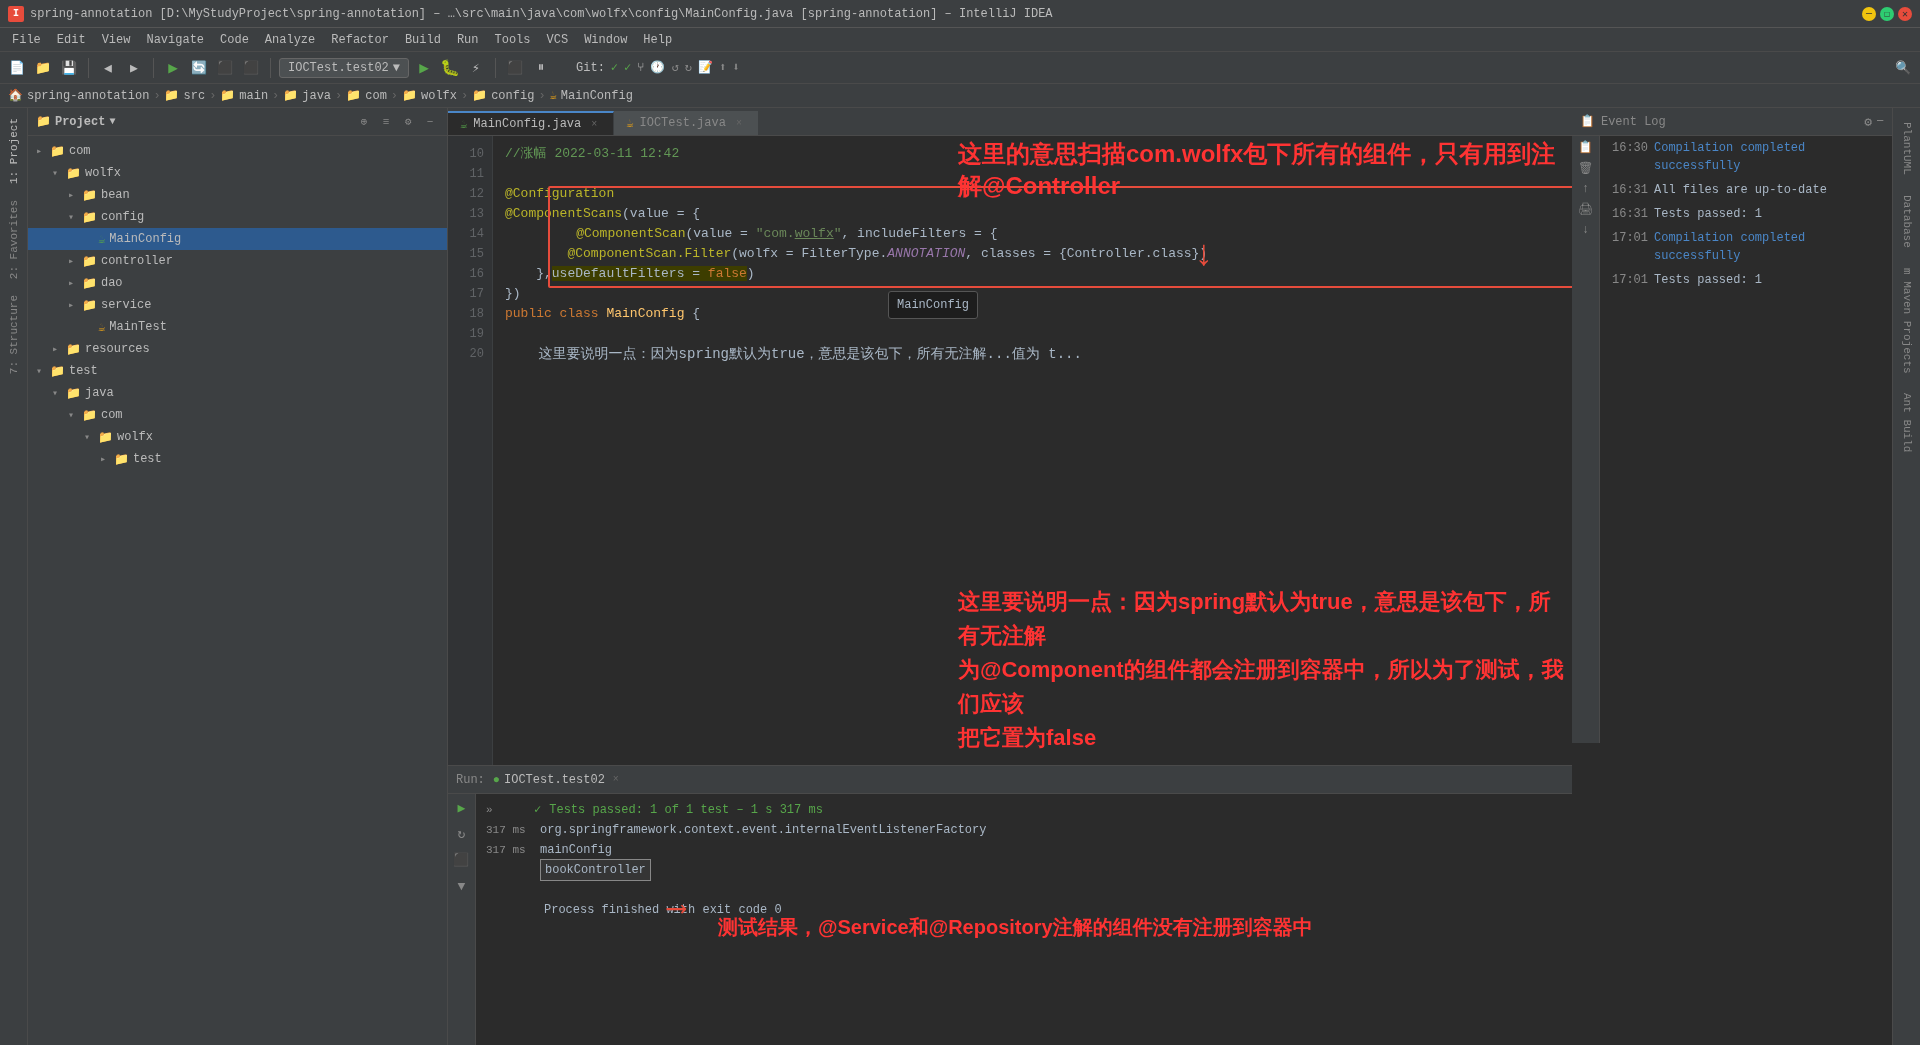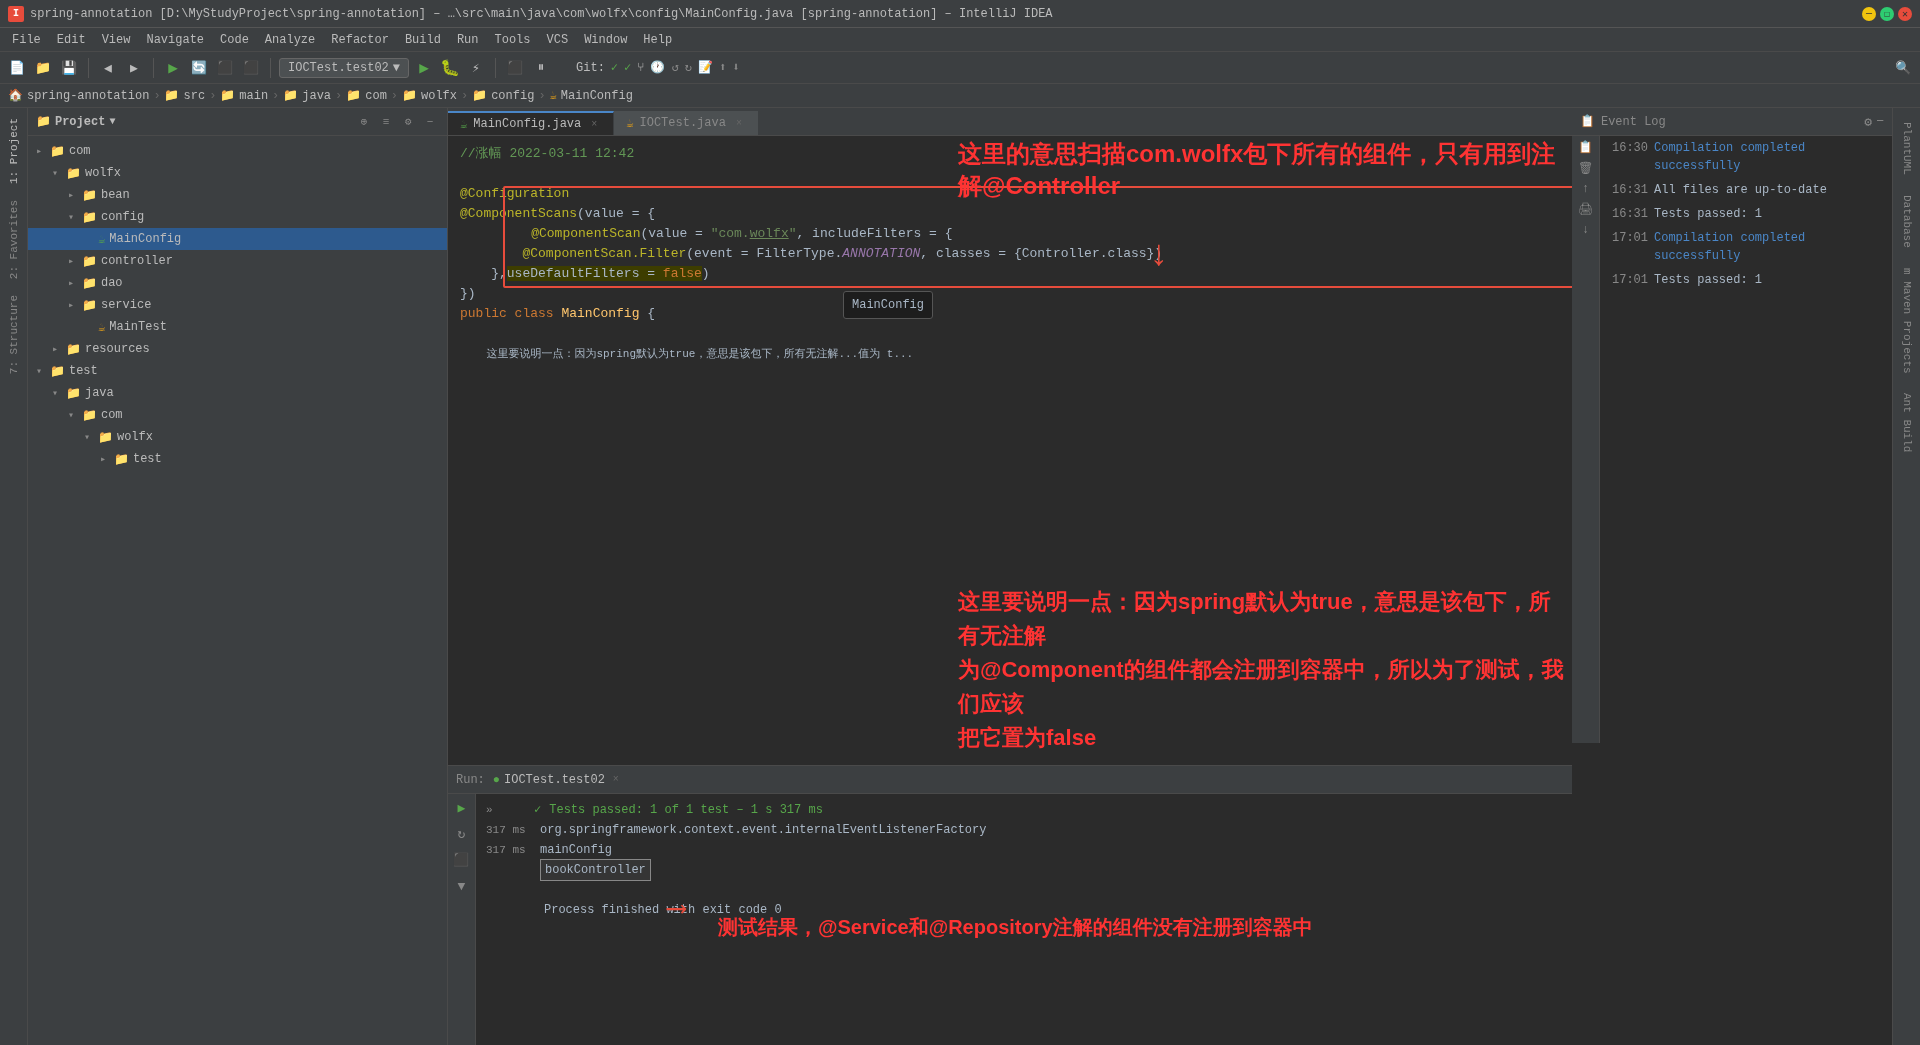--- a/index.html
+++ b/index.html
@@ -617,32 +617,45 @@
         </div>
         <div class="editor-tab">
           <span style="color:#e8a217">☕</span>
           <span>IOCTest.java</span>
           <span class="tab-close">×</span>
         </div>
       </div>
 
       <div class="code-editor">
         <div class="code-lines">
+          <div class="line-numbers">
+            <div class="line-number">10</div>
+            <div class="line-number">11</div>
+            <div class="line-number">12</div>
+            <div class="line-number">13</div>
+            <div class="line-number">14</div>
+            <div class="line-number">15</div>
+            <div class="line-number">16</div>
+            <div class="line-number">17</div>
+            <div class="line-number">18</div>
+            <div class="line-number">19</div>
+            <div class="line-number">20</div>
+          </div>
           <div class="code-content">
             <div class="code-line"><span class="cmt">//涨幅 2022-03-11 12:42</span></div>
             <div class="code-line">&nbsp;</div>
             <div class="code-line"><span class="ann">@Configuration</span></div>
             <div class="code-line"><span class="ann">@ComponentScans</span><span class="var">(value = {</span></div>
             <div class="code-line"><span style="margin-left:40px"></span>&nbsp;&nbsp;&nbsp;&nbsp;<span class="ann">@ComponentScan</span><span class="var">(value = </span><span class="str">"com.<span style="text-decoration:underline">wolfx</span>"</span><span class="var">, includeFilters = {</span></div>
-            <div class="code-line">&nbsp;&nbsp;&nbsp;&nbsp;&nbsp;&nbsp;&nbsp;&nbsp;<span class="ann">@ComponentScan.Filter</span><span class="var">(event = FilterType.</span><span style="color:#9876aa;font-style:italic">ANNOTATION</span><span class="var">, classes = {Controller.class})</span></div>
+            <div class="code-line">&nbsp;&nbsp;&nbsp;&nbsp;&nbsp;&nbsp;&nbsp;&nbsp;<span class="ann">@ComponentScan.Filter</span><span class="var">(wolfx = FilterType.</span><span style="color:#9876aa;font-style:italic">ANNOTATION</span><span class="var">, classes = {Controller.class})</span></div>
             <div class="code-line">&nbsp;&nbsp;&nbsp;&nbsp;},<span style="background:#3d3d00">useDefaultFilters = <span class="kw">false</span></span>)</div>
             <div class="code-line">})</div>
             <div class="code-line"><span class="kw">public class </span><span class="cls">MainConfig</span><span class="var"> {</span></div>
             <div class="code-line">&nbsp;</div>
-            <div class="code-line" style="color:#a9b7c6; font-size:11px">&nbsp;&nbsp;&nbsp;&nbsp;这里要说明一点：因为spring默认为true，意思是该包下，所有无注解...值为 t...</div>
+            <div class="code-line" style="color:#a9b7c6; font-size:14px">&nbsp;&nbsp;&nbsp;&nbsp;这里要说明一点：因为spring默认为true，意思是该包下，所有无注解...值为 t...</div>
 
             <div style="
               position:absolute;
               top:50px;
               left:55px;
               width:1270px;
               height:102px;
               border:2px solid #e74c3c;
               border-radius:2px;
               pointer-events:none;

